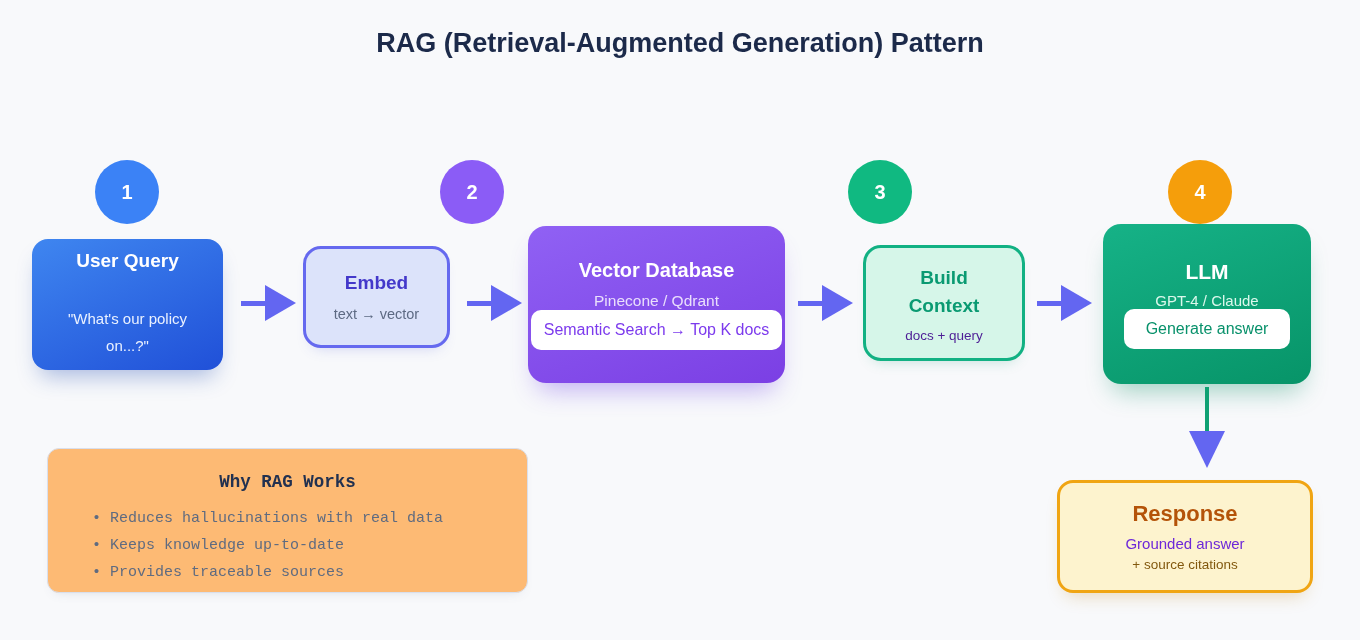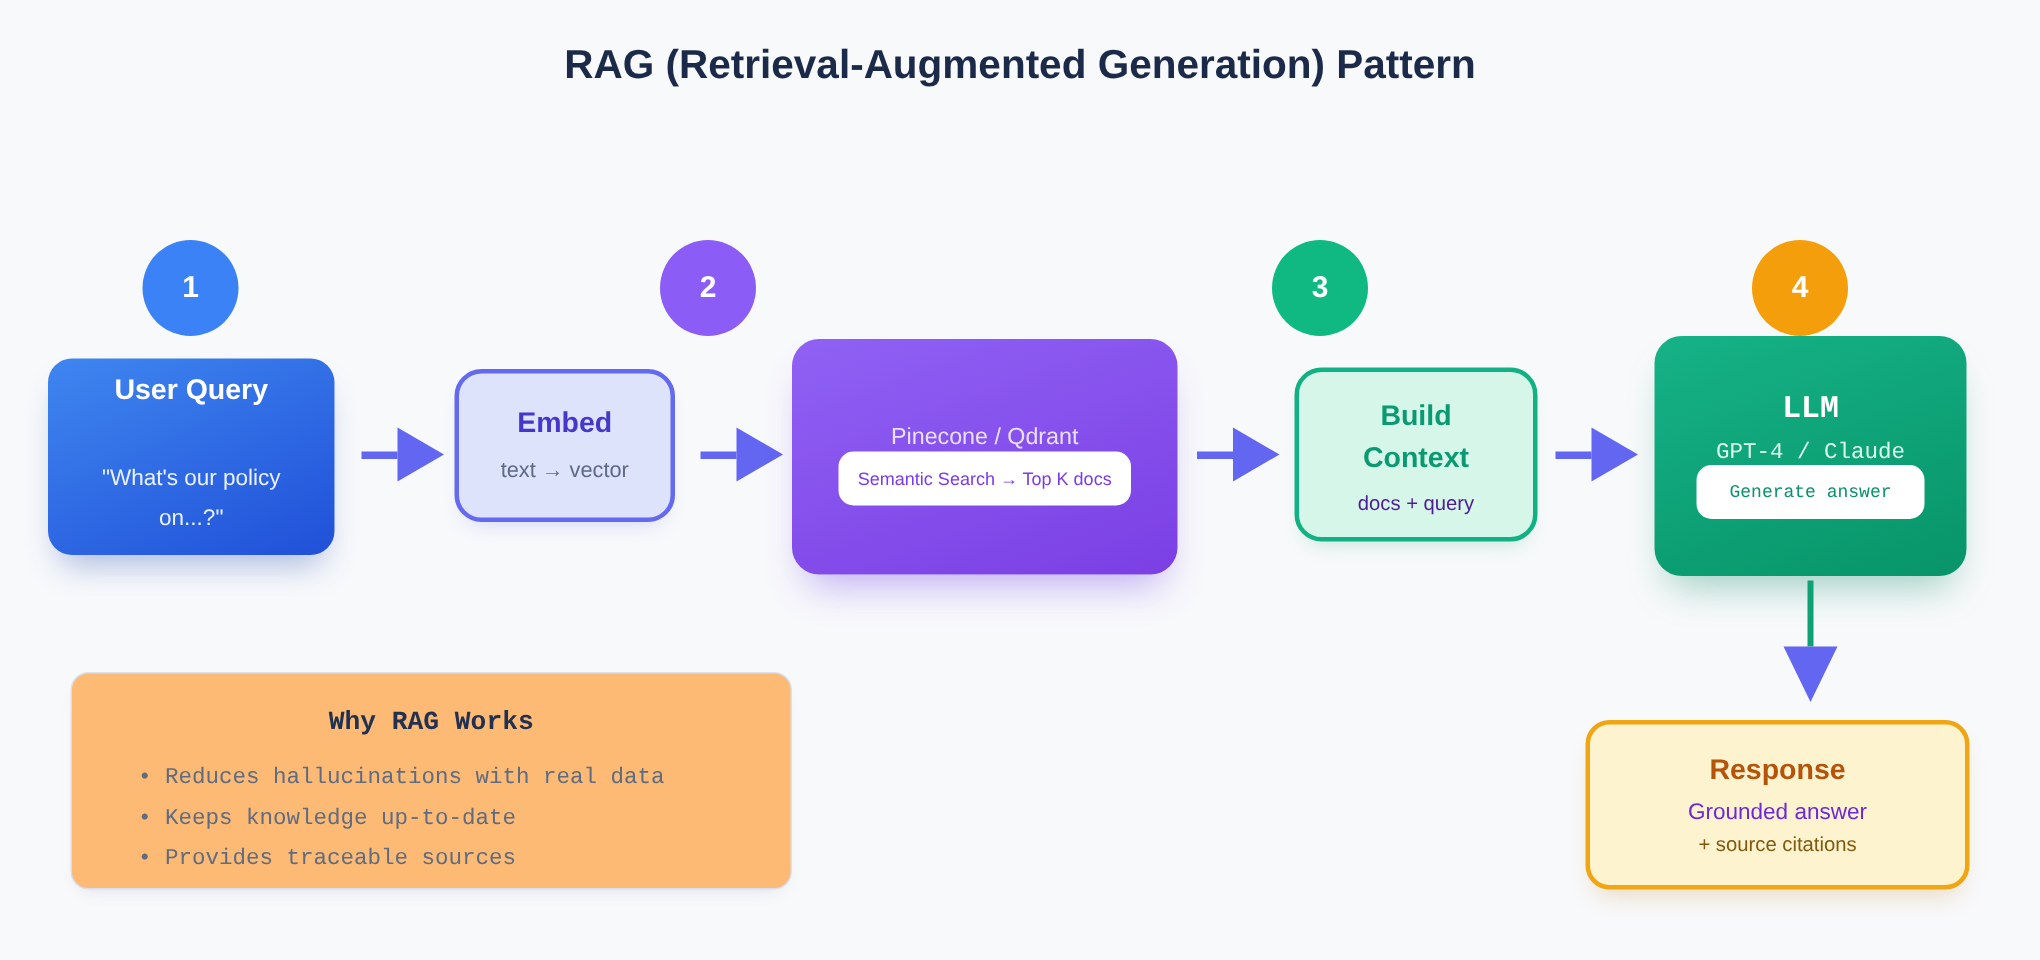--- a/index.html
+++ b/index.html
@@ -52,50 +52,49 @@
   .node-vector-db {
     left:528px; top:226px; width:257px; height:157px; border-radius:18px;
     background:linear-gradient(160deg,#9061f4 0%,#7b3fe4 100%);
     box-shadow:0 16px 26px -10px rgba(109,66,232,.42);
     color:#ffffff;
   }
   .node-vector-db .node-title { font-size:20px; }
   .node-vector-db .node-sub   { font-size:15.5px; color:#eadffc; margin-top:10px; }
   .badge {
     background:#ffffff; border-radius:10px; padding:11px 13px;
-    font-size:12px; margin-top:0; white-space:nowrap;
+    font-size:16px; margin-top:0; white-space:nowrap;
   }
   .node-vector-db .badge { color:#7c3aed; }
 
   .node-build-context {
     left:863px; top:245px; width:162px; height:116px; border-radius:18px;
     background:#d6f6e9; border:3px solid #12b183;
     box-shadow:0 8px 14px -8px rgba(18,150,110,.25);
     align-items:center;
   }
   .node-build-context .node-title { font-size:19px; color:#0a9a72; max-width:100px; line-height:1.5; }
   .node-build-context .node-sub   { font-size:13.5px; color:#4c1d95; margin-top:7px; }
 
   .node-llm {
     left:1103px; top:224px; width:208px; height:160px; border-radius:18px;
     background:linear-gradient(160deg,#16b287 0%,#079468 100%);
     box-shadow:0 16px 26px -10px rgba(10,140,100,.4);
     color:#ffffff;
-    font-family:Liberation Mono, monospace;
   }
   .node-llm .node-title { font-size:21px; }
   .node-llm .node-sub   { font-size:15px; color:#dcf8ec; margin-top:8px; }
   .node-llm .badge { color:#08916b; padding:11px 22px; }
 
   .node-response {
     left:1057px; top:480px; width:256px; height:113px; border-radius:16px;
     background:#fdf3ce; border:3px solid #f0a513;
     box-shadow:0 10px 18px -8px rgba(190,130,20,.3);
   }
-  .node-response .node-title { font-size:19px; color:#b45309; }
+  .node-response .node-title { font-size:22px; color:#b45309; }
   .node-response .node-sub   { font-size:15px; color:#6d28d9; margin-top:8px; }
   .node-response .node-detail{ font-size:13.5px; color:#82580e; margin-top:5px; }
 
   
   .h-arrow { position:absolute; top:285px; height:36px; display:flex; align-items:center; }
   .h-arrow .stem { width:24px; height:5px; background:#6366f1; }
   .h-arrow .head {
     width:0; height:0;
     border-top:18px solid transparent; border-bottom:18px solid transparent;
     border-left:31px solid #6366f1;
@@ -166,20 +165,21 @@
   <div class="node-title">Embed</div>
   <div class="node-sub">text → vector</div>
 </div>
 
 <div class="h-arrow arrow-b">
   <div class="stem"></div>
   <div class="head"></div>
 </div>
 
 <div class="node node-vector-db">
+  <div class="node-title">Vector Database</div>
   <div class="node-sub">Pinecone / Qdrant</div>
   <div class="badge">Semantic Search → Top K docs</div>
 </div>
 
 <div class="h-arrow arrow-c">
   <div class="stem"></div>
   <div class="head"></div>
 </div>
 
 <div class="node node-build-context">

